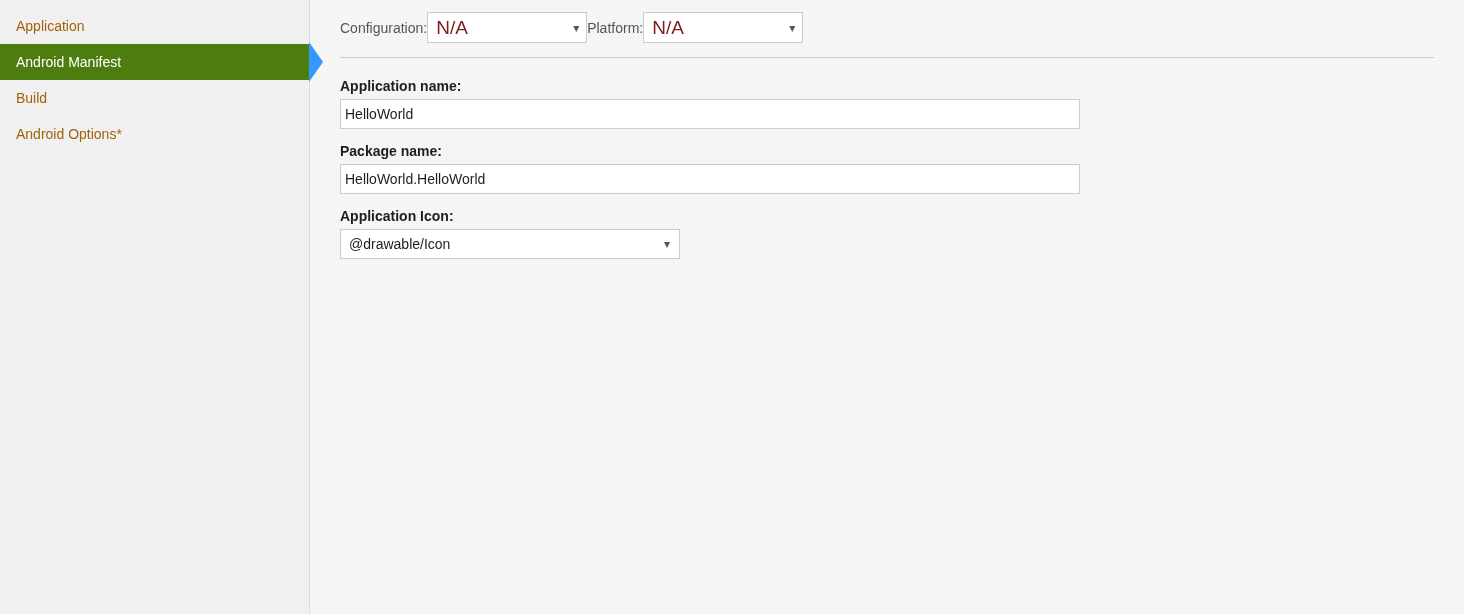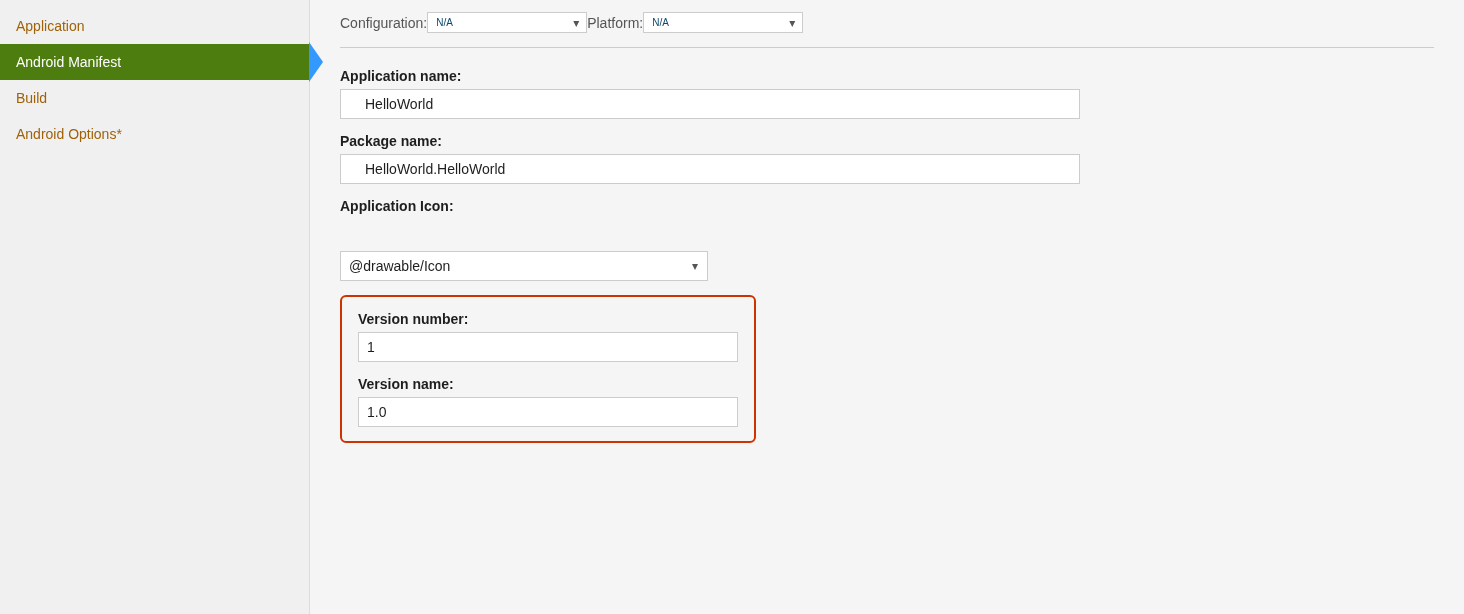--- a/index.html
+++ b/index.html
@@ -68,22 +68,22 @@
 
     .top-bar-label {
       color: #555;
       font-size: 14px;
     }
 
     .top-bar select {
       border: 1px solid #ccc;
       background: white;
       padding: 4px 24px 4px 8px;
-      font-size: 10px;
-      color: #0c4a6e;
+      font-size: 19px;
+      color: #7f1d1d;
       appearance: none;
       -webkit-appearance: none;
       cursor: pointer;
       min-width: 160px;
       position: relative;
     }
 
     .select-wrapper {
       position: relative;
       display: inline-block;
@@ -120,35 +120,34 @@
       font-size: 14px;
       color: #1e1e1e;
       margin-bottom: 5px;
       font-weight: 700;
     }
 
     .form-input {
       width: 100%;
       border: 1px solid #ccc;
       background: white;
-      padding: 6px 24px;
+      padding: 6px 4px;
       font-size: 14px;
       color: #1e1e1e;
       outline: none;
     }
 
     .form-group {
       margin-bottom: 14px;
     }
 
     .form-select-wrapper {
       position: relative;
       display: inline-block;
-      width: 368px;
-      margin-top: 32px;
+      width: 340px;
     }
 
     .form-select-wrapper::after {
       content: '▾';
       position: absolute;
       right: 10px;
       top: 50%;
       transform: translateY(-50%);
       pointer-events: none;
       color: #555;
@@ -235,25 +234,15 @@
 
     <div class="form-group">
       <label class="form-label">Application Icon:</label>
       <div class="form-select-wrapper">
         <select class="form-select">
           <option>@drawable/Icon</option>
         </select>
       </div>
     </div>
 
-    <div class="version-box">
-      <div class="form-group">
-        <label class="form-label">Version number:</label>
-        <input class="version-input" type="text" value="1" style="">
-      </div>
-      <div class="form-group" style="margin-bottom:0;">
-        <label class="form-label">Version name:</label>
-        <input class="version-input" type="text" value="1.0" style="">
-      </div>
-    </div>
 
   </div>
 </div>
 
 </body></html>

